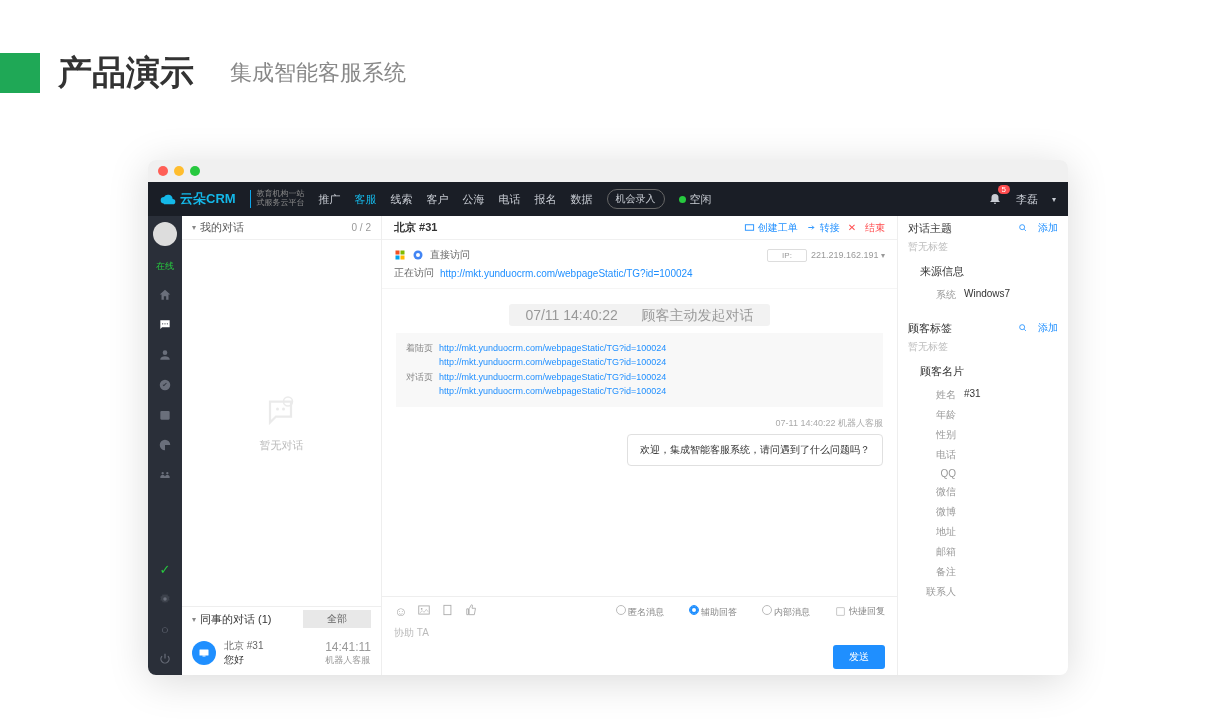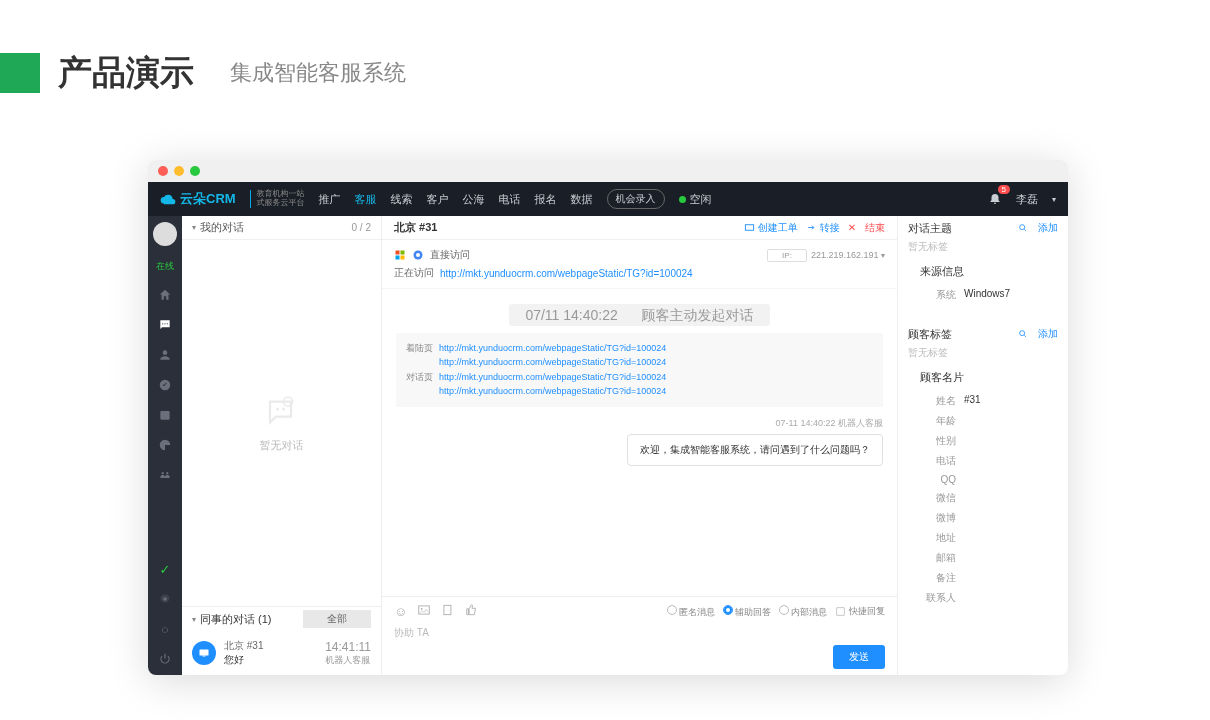--- a/index.html
+++ b/index.html
@@ -60,21 +60,21 @@
 .sys-msg{text-align:center;margin:8px 0}
 .sys-msg span{background:#f2f2f2;color:#999;font-size:14px;padding:3px 8px;border-radius:3px}
 .url-block{background:#f8f8f8;padding:8px 10px;font-size:9px;line-height:1.6}
 .url-lbl{color:#888;margin-right:6px}
 .url{color:#1f8fff}
 .msg-right{text-align:right;margin:10px 0}
 .msg-time{font-size:9px;color:#aaa;margin-bottom:4px}
 .bubble{display:inline-block;border:1px solid #e0e0e0;border-radius:4px;padding:8px 12px;font-size:10px;max-width:70%;background:#fff;text-align:left}
 .composer{border-top:1px solid #eee;padding:6px 12px}
 .comp-tools{display:flex;align-items:center;gap:10px;color:#aaa;font-size:13px}
-.comp-tools .opt{margin-left:auto;display:flex;gap:8px;font-size:9px;color:#888;align-items:center}
+.comp-tools .opt{margin-left:auto;display:flex;gap:25px;font-size:9px;color:#888;align-items:center}
 .radio{width:10px;height:10px;border:1px solid #bbb;border-radius:50%;display:inline-block;margin-right:2px}
 .radio.on{border-color:#1f8fff;box-shadow:inset 0 0 0 2px #1f8fff}
 .textarea{width:100%;border:none;outline:none;font-size:10px;color:#333;padding:6px 0;resize:none}
 .textarea::placeholder{color:#bbb}
 .comp-send{text-align:right}
 .send-btn{background:#1f8fff;color:#fff;border:none;border-radius:3px;padding:5px 16px;font-size:10px;cursor:pointer}
 .side{width:170px;padding:0 10px;overflow:auto;font-size:10px;color:#666}
 .side-hdr{display:flex;align-items:center;height:24px;font-size:11px;color:#333}
 .side-add{margin-left:auto;color:#1f8fff;font-size:10px;cursor:pointer;display:flex;align-items:center;gap:10px}
 .sec-title{font-size:11px;color:#333;margin:10px 12px 6px}
@@ -326,21 +326,21 @@
             </span>
         </div>
         <div class="tag-none">暂无标签</div>
 
         <div class="sec-title">来源信息</div>
         <div class="kv">
             <span class="kv-k">系统</span>
             <span class="kv-v">Windows7</span>
           </div>
 
-        <div class="side-hdr" style="margin-top:17px">
+        <div class="side-hdr" style="margin-top:11px">
           <span>顾客标签</span>
           <span class="side-add">
               <svg width="10" height="10" viewBox="0 0 24 24">
                 <circle cx="10" cy="10" r="6" fill="none" stroke="#1f8fff" stroke-width="2"></circle>
                 <path d="M15 15l4 4" stroke="#1f8fff" stroke-width="2"></path>
               </svg>
               <span>添加</span>
             </span>
         </div>
         <div class="tag-none">暂无标签</div>

